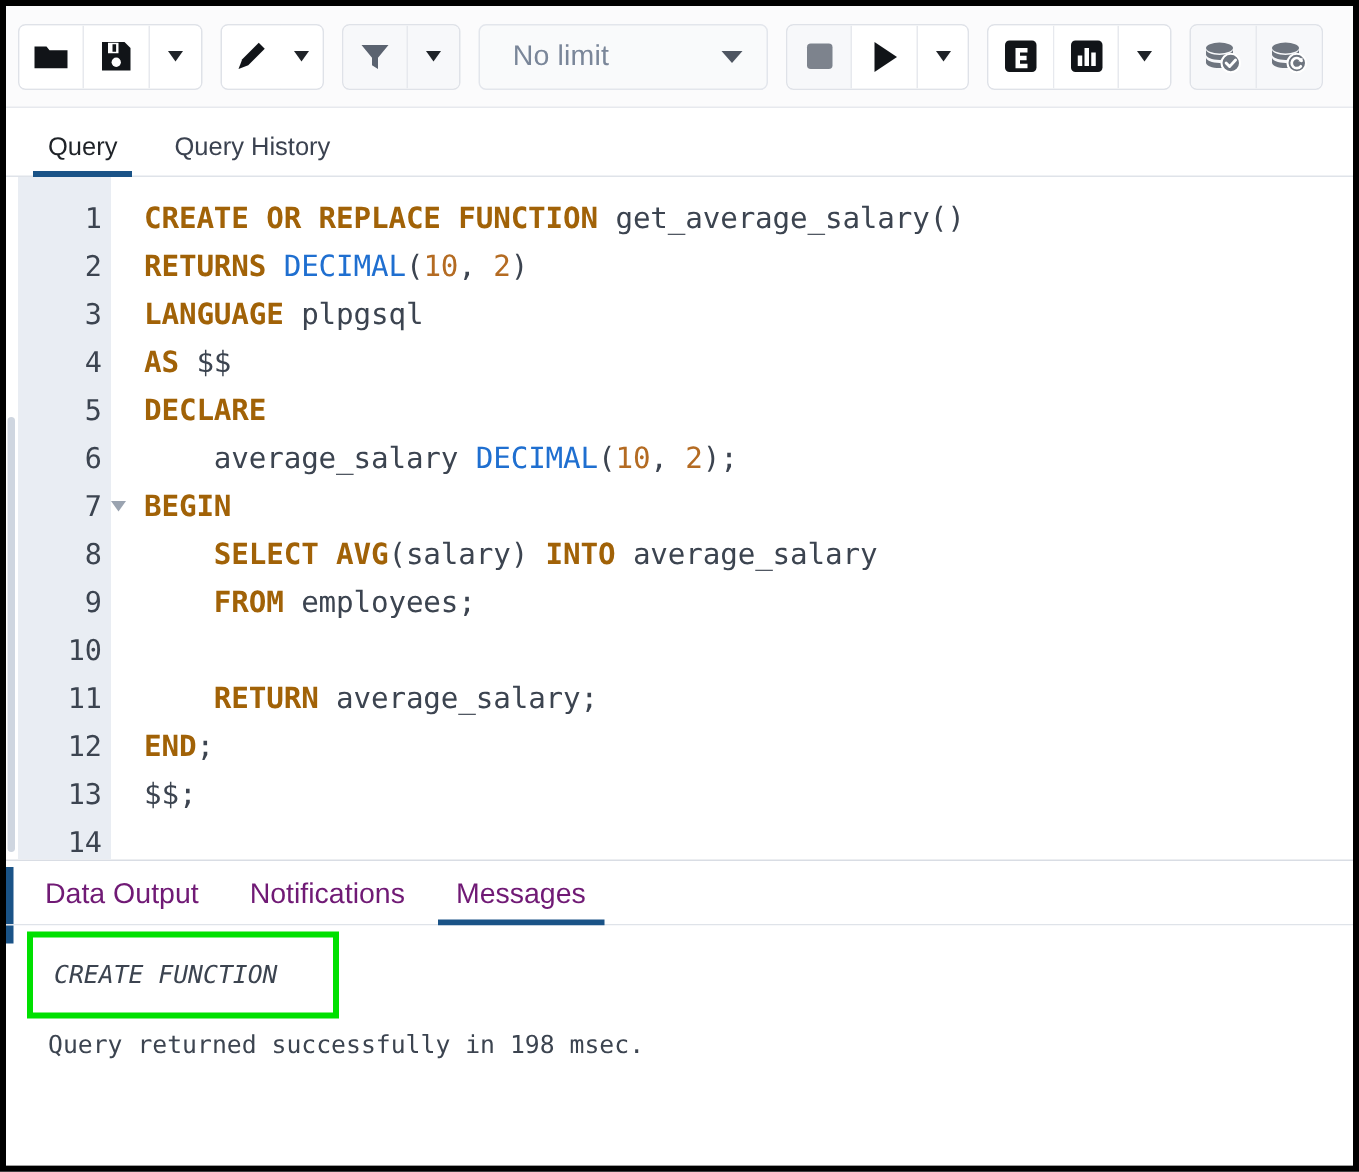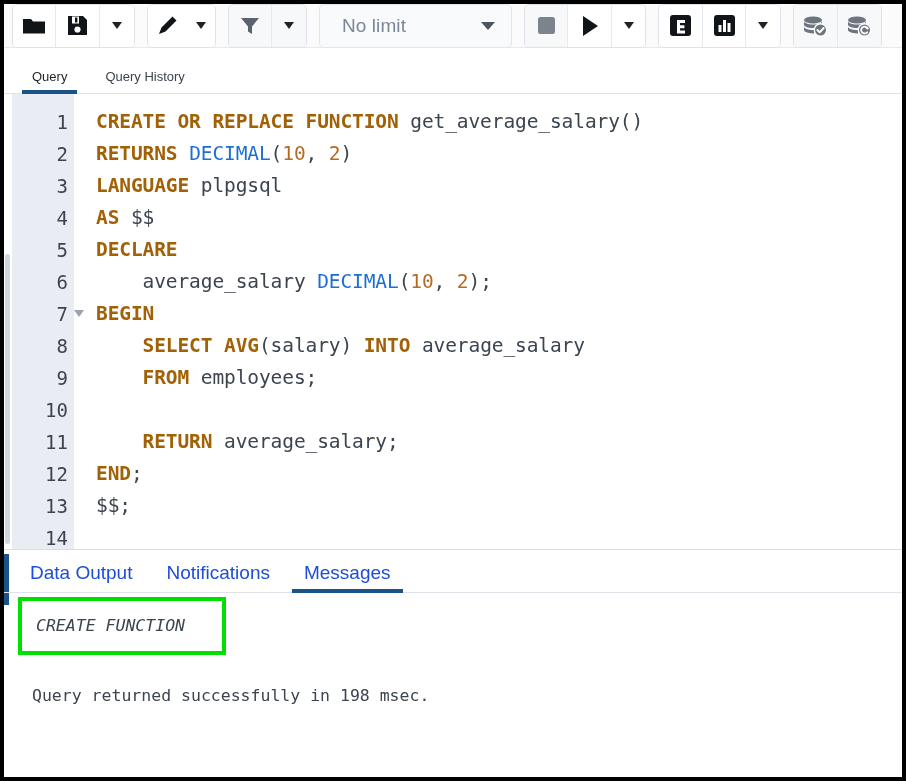--- a/index.html
+++ b/index.html
@@ -14,21 +14,21 @@
     left: 4px; top: 4px;
     width: 898px; height: 773px;
     background: #ffffff;
     overflow: hidden;
     display: flex;
     flex-direction: column;
   }
 
   
   .toolbar {
-    height: 44px;
+    height: 68px;
     background: #fbfbfc;
     display: flex;
     align-items: center;
     padding: 0 8px;
     gap: 0px;
     border-bottom: 1px solid #e7e9ee;
     flex: 0 0 auto;
   }
   .btn-group {
     display: flex;
@@ -101,21 +101,21 @@
   .tabbar {
     height: 46px;
     background: #ffffff;
     display: flex;
     align-items: flex-end;
     padding-left: 18px;
     border-bottom: 1px solid #dfe3e9;
     flex: 0 0 auto;
   }
   .tab {
-    font-size: 13px;
+    font-size: 17px;
     color: #3b4250;
     padding: 0 10px 9px 10px;
     margin-right: 18px;
     cursor: pointer;
     position: relative;
   }
   .tab.active { color: #1f2328; }
   .tab.active::after {
     content: "";
     position: absolute;
@@ -197,21 +197,21 @@
   }
   .out-tabbar::before {
     content:"";
     position:absolute;
     left:0; top:4px;
     width:5px; height:38px;
     background:#1a5387;
   }
   .otab {
     font-size: 19px;
-    color: #1d4ed8;
+    color: #701a75;
     padding: 0 12px 8px 12px;
     margin-right: 10px;
     cursor: pointer;
     position: relative;
   }
   .otab.active::after {
     content: "";
     position: absolute;
     left: 0; right: 0; bottom: -1px;
     height: 4px;
@@ -237,21 +237,21 @@
   .msg-hl {
     position: absolute;
     left: 14px; top: 4px;
     border: 4px solid #00e000;
     padding: 12px 0 12px 0;
     width: 208px;
     box-sizing: border-box;
     font-style: italic;
   }
   .msg-hl .msg-line { padding-left: 14px; }
-  .msg-second { padding-left: 28px; margin-top: 76px; }
+  .msg-second { padding-left: 28px; margin-top: 53px; }
 </style>
 </head>
 <body>
 
 <div id="app">
 
   <div class="toolbar">
 
     <div class="btn-group">
       <button class="tb-btn">

